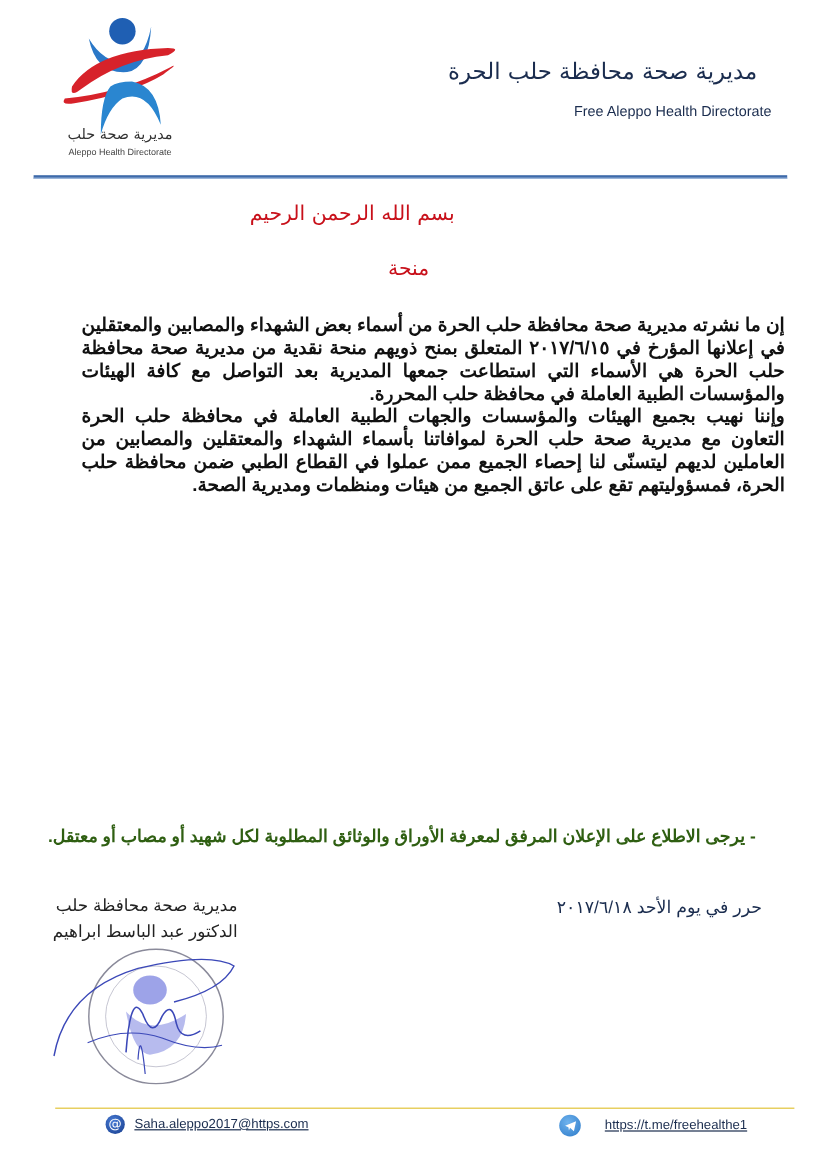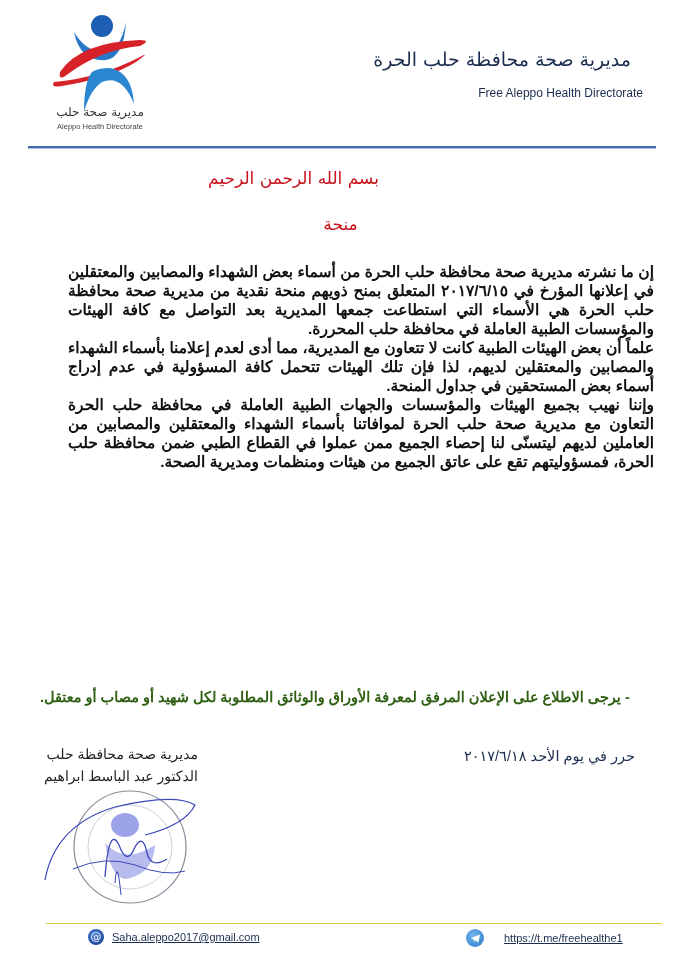--- a/index.html
+++ b/index.html
@@ -62,21 +62,20 @@
 
 <div class="abs hdr-ar">مديرية صحة محافظة حلب الحرة</div>
 <div class="abs hdr-en">Free Aleppo Health Directorate</div>
 <div class="abs hdr-line"></div>
 
 <div class="abs basmala">بسم الله الرحمن الرحيم</div>
 <div class="abs bayan">منحة</div>
 
 <div class="abs body-text">
   <p>إن ما نشرته مديرية صحة محافظة حلب الحرة من أسماء بعض الشهداء والمصابين والمعتقلين في إعلانها المؤرخ في ٢٠١٧/٦/١٥ المتعلق بمنح ذويهم منحة نقدية من مديرية صحة محافظة حلب الحرة هي الأسماء التي استطاعت جمعها المديرية بعد التواصل مع كافة الهيئات والمؤسسات الطبية العاملة في محافظة حلب المحررة.</p>
-  <p>علماً أن بعض الهيئات الطبية كانت لا تتعاون مع المديرية، مما أدى لعدم إعلامنا بأسماء الشهداء والمصابين والمعتقلين لديهم، لذا فإن تلك الهيئات تتحمل كافة المسؤولية في عدم إدراج أسماء بعض المستحقين في جداول المنحة.</p>
   <p>وإننا نهيب بجميع الهيئات والمؤسسات والجهات الطبية العاملة في محافظة حلب الحرة التعاون مع مديرية صحة حلب الحرة لموافاتنا بأسماء الشهداء والمعتقلين والمصابين من العاملين لديهم ليتسنّى لنا إحصاء الجميع ممن عملوا في القطاع الطبي ضمن محافظة حلب الحرة، فمسؤوليتهم تقع على عاتق الجميع من هيئات ومنظمات ومديرية الصحة.</p>
 </div>
 
 <div class="abs note">- يرجى الاطلاع على الإعلان المرفق لمعرفة الأوراق والوثائق المطلوبة لكل شهيد أو مصاب أو معتقل.</div>
 
 <div class="abs sig-org">مديرية صحة محافظة حلب</div>
 <div class="abs sig-name">الدكتور عبد الباسط ابراهيم</div>
 <svg class="abs stamp" viewBox="0 0 165 125">
   <circle cx="95" cy="62" r="56" fill="none" stroke="#8a8a9a" stroke-width="1.2"></circle>
   <circle cx="95" cy="62" r="42" fill="none" stroke="#b0b0c0" stroke-width="0.6"></circle>
@@ -85,21 +84,21 @@
   <path d="M10 95 Q 20 40 80 22 Q 140 8 160 20 Q 150 40 110 50" fill="none" stroke="#3b48b8" stroke-width="1.2"></path>
   <path d="M70 92 Q 74 40 84 60 Q 92 82 100 62 Q 108 48 112 68 Q 116 84 132 74" fill="none" stroke="#3b48b8" stroke-width="1.3"></path>
   <path d="M80 98 Q 82 70 86 110" fill="none" stroke="#3b48b8" stroke-width="1"></path>
   <path d="M38 84 Q 70 70 100 80 Q 130 92 150 86" fill="none" stroke="#3b48b8" stroke-width="1"></path>
 </svg>
 <div class="abs date">حرر في يوم الأحد ٢٠١٧/٦/١٨</div>
 
 <div class="abs foot-line"></div>
 <div class="abs foot-email">
   <span class="ico-at">@</span>
-  <a class="foot-link">Saha.aleppo2017@gmail.com</a>
+  <a class="foot-link">Saha.aleppo2017@https.com</a>
 </div>
 <div class="abs foot-tg">
   <span class="ico-tg">
     <svg width="11" height="11" viewBox="0 0 24 24">
         <path d="M2 11 L22 3 L18 21 L11 15 L9 20 L8 14 Z" fill="#ffffff"></path>
       </svg>
   </span>
   <a class="foot-link">https://t.me/freehealthe1</a>
 </div>
 

